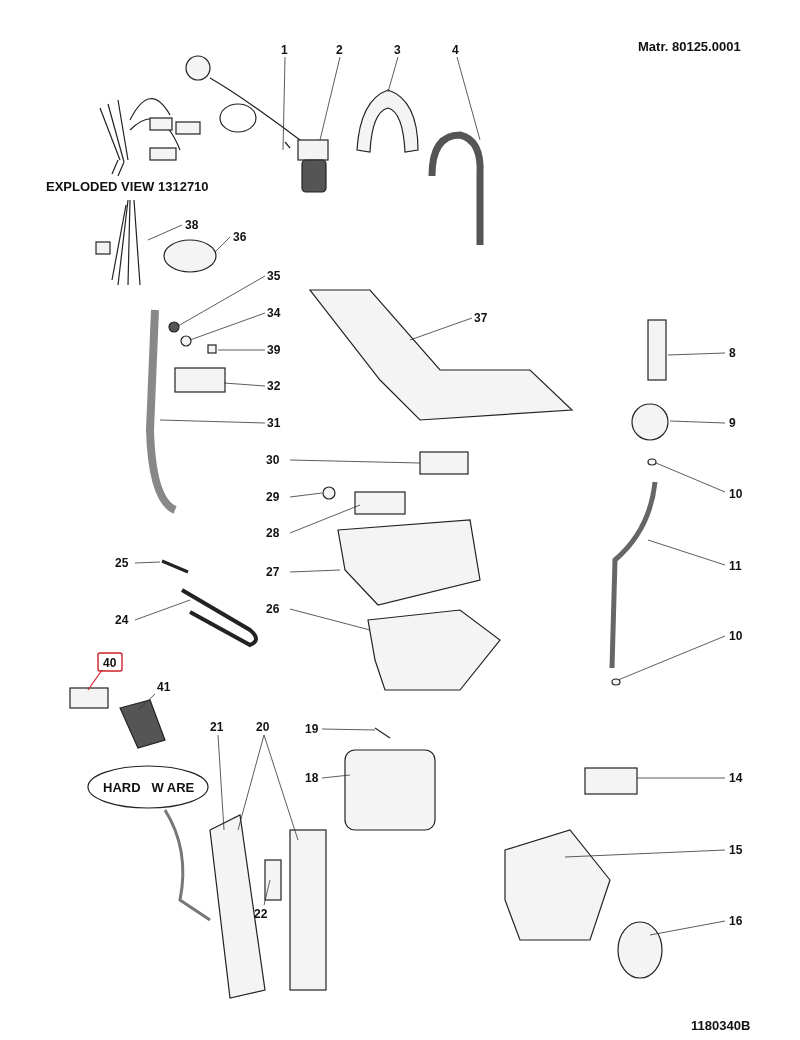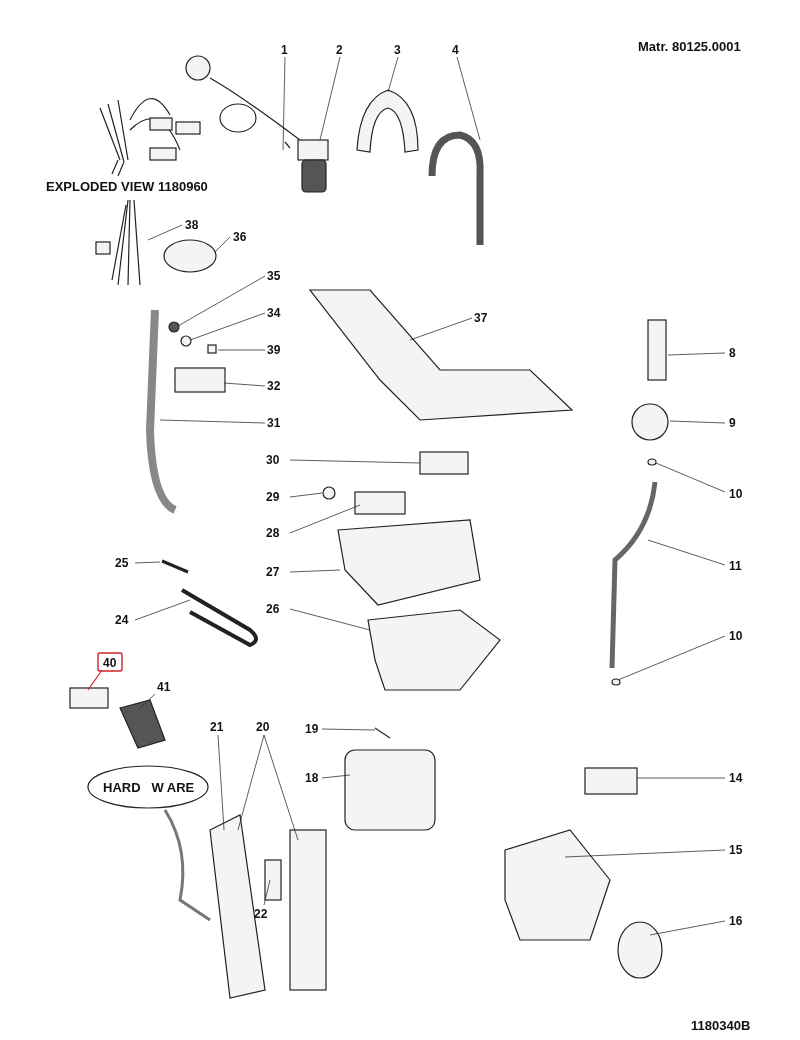--- a/index.html
+++ b/index.html
@@ -18,21 +18,21 @@
   .hw-oval { fill: #fff; stroke: #222; stroke-width: 1.2; }
   .hw-text { font-family: "Liberation Sans", sans-serif; font-weight: bold; font-size: 13px; fill: #111; }
   .red-box { fill: none; stroke: #d0202a; stroke-width: 1.4; }
   .red-leader { stroke: #d0202a; stroke-width: 1.2; }
 </style>
 </head>
 <body>
 
 <div class="hdr" id="matr">Matr. 80125.0001</div>
 <div class="hdr" id="docnum">1180340B</div>
-<div class="hdr" id="exploded">EXPLODED VIEW 1180960</div>
+<div class="hdr" id="exploded">EXPLODED VIEW 1312710</div>
 
 <svg width="800" height="1040" viewBox="0 0 800 1040">
 
   <g>
     <path class="wire" d="M100 108 L120 160 M108 104 L124 162 M118 100 L128 160 M130 120 Q150 80 170 115 M130 130 Q160 100 180 150 M118 160 L112 174 M124 162 L118 176"></path>
     <rect class="part" x="150" y="118" width="22" height="12"></rect>
     <rect class="part" x="176" y="122" width="24" height="12"></rect>
     <rect class="part" x="150" y="148" width="26" height="12"></rect>
   </g>
 

